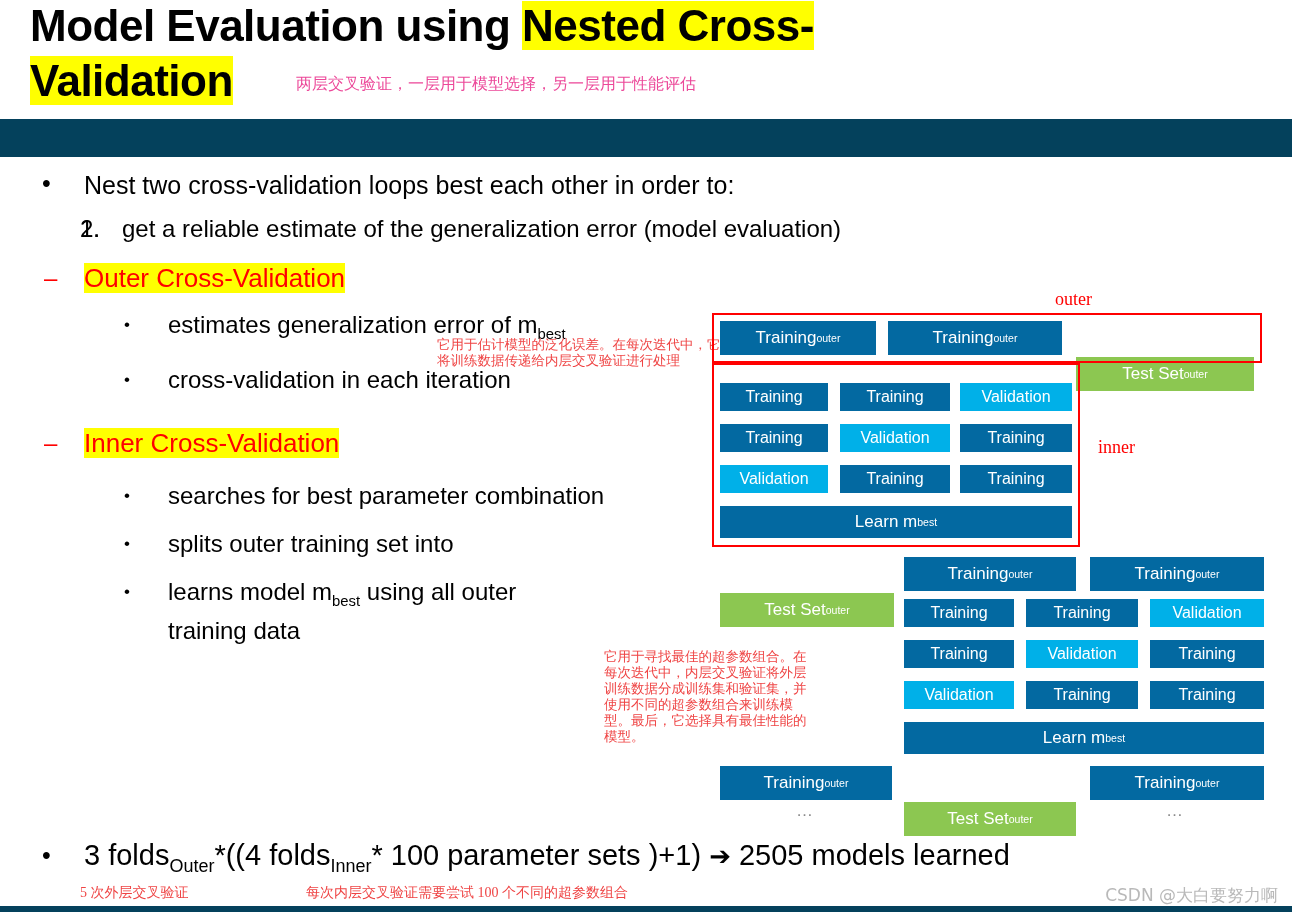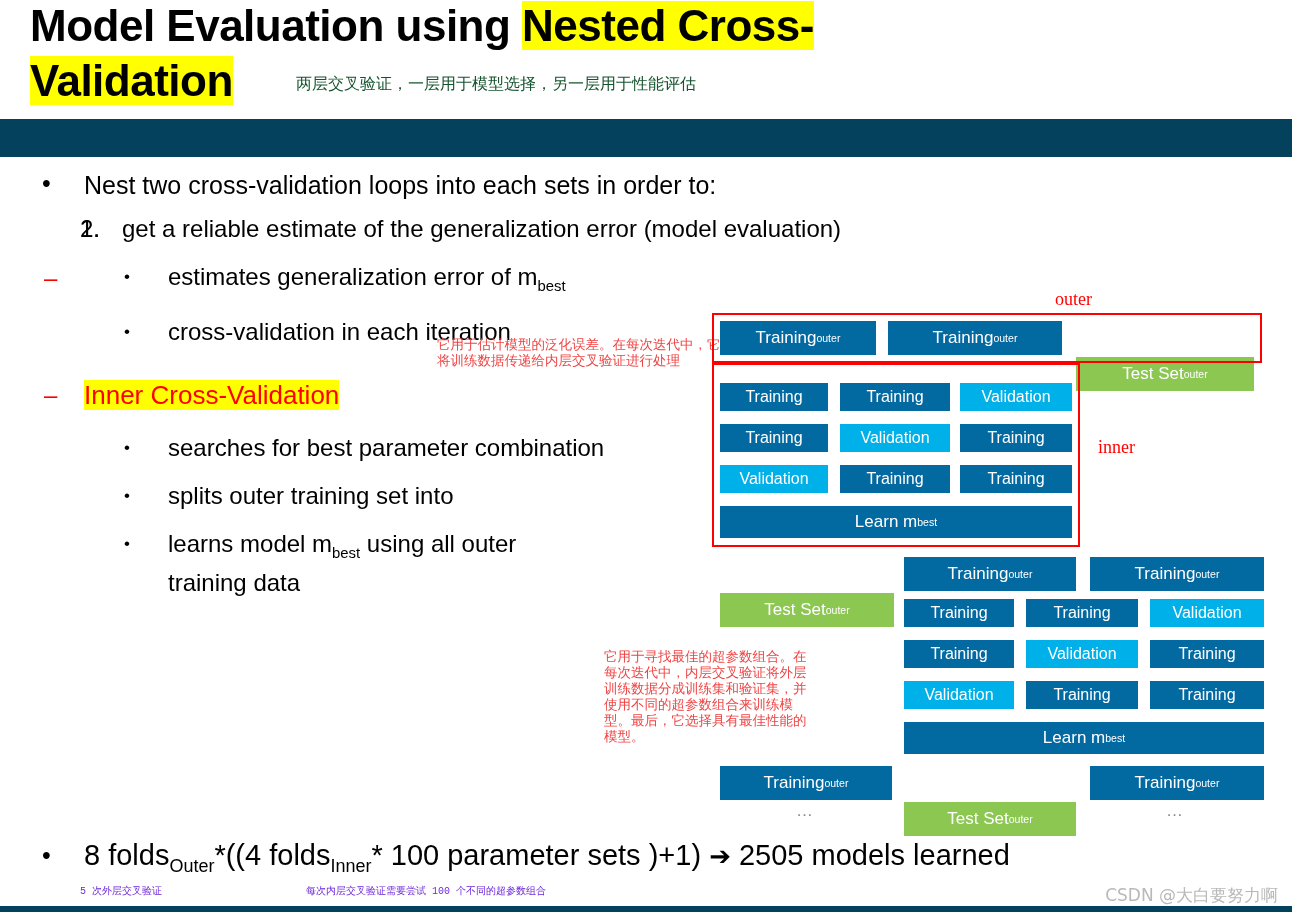--- a/index.html
+++ b/index.html
@@ -17,21 +17,21 @@
   .title-block{position:absolute;left:30px;top:-2px;width:1230px;}
   .title-line{
     font-size:44px;line-height:55px;font-weight:bold;
     letter-spacing:-0.5px;
     color:#000;
     white-space:nowrap;
   }
   .hl-yellow{background:#ffff00;}
   .title-cn{
     position:absolute;left:296px;top:74px;
-    color:#14532d;font-size:16px;
+    color:#ec4899;font-size:16px;
     font-family:"DejaVu Sans", sans-serif;
     white-space:nowrap;
   }
 
   .darkbar{
     position:absolute;left:0;top:119px;width:1292px;height:38px;
     background:#04415c;
   }
 
   
@@ -84,23 +84,23 @@
 
   
   .summary{
     position:absolute;left:0;top:838px;width:1292px;
     font-size:29px;line-height:34px;
     padding-left:84px;white-space:nowrap;
   }
   .summary .mk{position:absolute;left:42px;top:0;font-size:25px;}
   .arrow{font-size:26px;}
   .cn-small{
-    position:absolute;color:#6d28d9;
-    font-family:Liberation Mono, monospace;
-    font-size:10px;white-space:nowrap;
+    position:absolute;color:#ef4444;
+    font-family:Liberation Serif, serif;
+    font-size:14px;white-space:nowrap;
   }
   #cn-b1{left:80px;top:884px;}
   #cn-b2{left:306px;top:884px;}
   .watermark{
     position:absolute;right:14px;top:884px;
     color:#b9b9b9;font-size:17px;
     font-family:"DejaVu Sans", sans-serif;
     white-space:nowrap;
   }
   .footbar{position:absolute;left:0;top:906px;width:1292px;height:6px;background:#04415c;}
@@ -144,34 +144,35 @@
     <div class="title-line"><span class="hl-yellow">Validation</span></div>
   </div>
   <div class="title-cn">两层交叉验证，一层用于模型选择，另一层用于性能评估</div>
 
   <div class="darkbar"></div>
 
   <div class="bullets">
 
     <div class="lvl1">
       <span class="mk">•</span>
-      <span>Nest two cross-validation loops into each sets in order to:</span>
+      <span>Nest two cross-validation loops best each other in order to:</span>
     </div>
 
     <div class="num" style="margin-top:14px;">
       <span class="mk">1.</span>
     </div>
 
     <div class="num">
       <span class="mk">2.</span>
       <span>get a reliable estimate of the generalization error (model evaluation)</span>
     </div>
 
     <div class="dash" style="margin-top:18px;">
       <span class="mk">–</span>
+      <span class="hl">Outer Cross-Validation</span>
     </div>
 
     <div class="sub" style="margin-top:16px;">
       <span class="mk">•</span>
       <span>estimates generalization error of m</span><sub>best</sub>
     </div>
 
     <div class="sub" style="margin-top:16px;">
       <span class="mk">•</span>
     </div>
@@ -320,21 +321,21 @@
     <div class="blk purple" style="left:390px;top:481px;width:174px;height:34px;">
         <span>Training</span>
         <sub>outer</sub>
       </div>
 
     <div class="ellipsis" style="left:96px;top:516px;">…</div>
     <div class="ellipsis" style="left:466px;top:516px;">…</div>
   </div>
 
   <div class="summary">
-    <span class="mk">•</span><span>8 folds</span><sub>Outer</sub><span>*((4 folds</span><sub>Inner</sub><span>* 100 parameter sets )+1) </span><span class="arrow">➔</span><span> 2505 models learned</span>
+    <span class="mk">•</span><span>3 folds</span><sub>Outer</sub><span>*((4 folds</span><sub>Inner</sub><span>* 100 parameter sets )+1) </span><span class="arrow">➔</span><span> 2505 models learned</span>
   </div>
 
   <div class="cn-small" id="cn-b1">5 次外层交叉验证</div>
   <div class="cn-small" id="cn-b2">每次内层交叉验证需要尝试 100 个不同的超参数组合</div>
   <div class="watermark">CSDN @大白要努力啊</div>
   <div class="footbar"></div>
 
 </div>
 
 </body></html>

